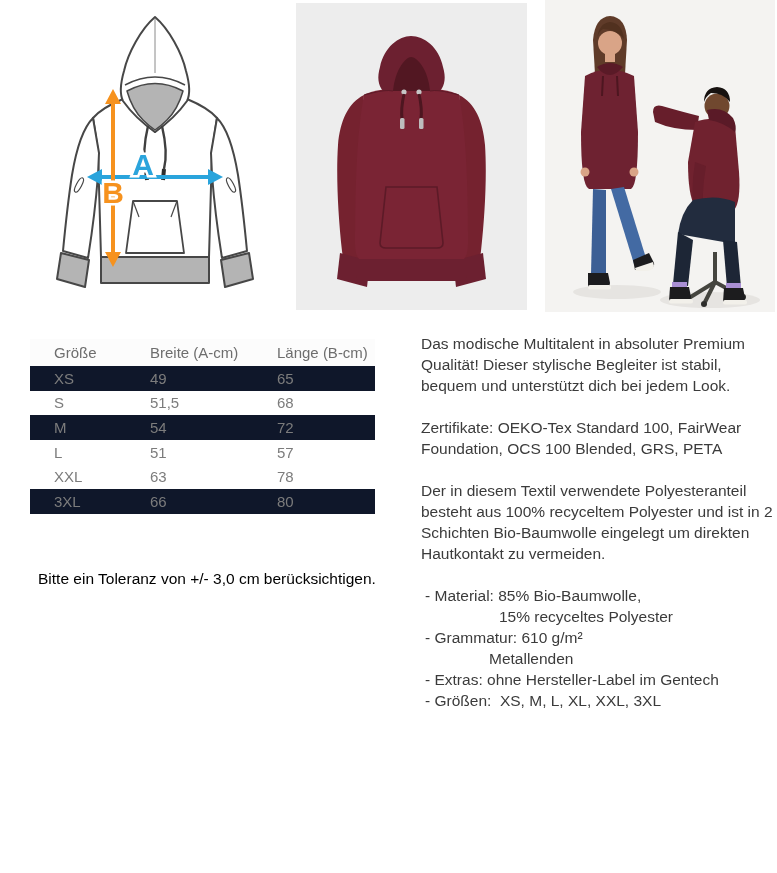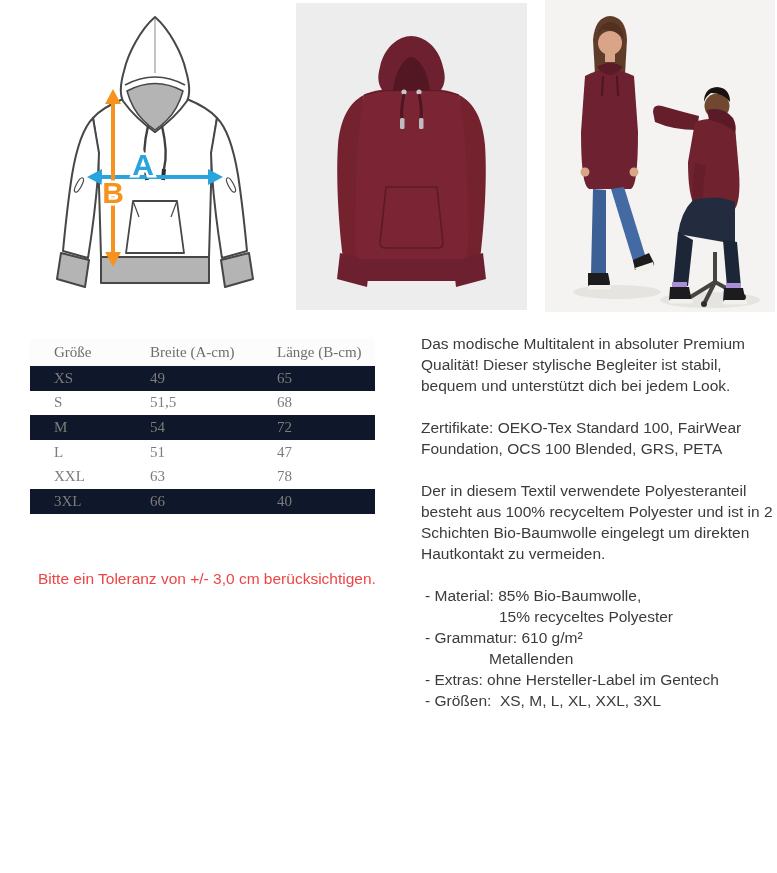--- a/index.html
+++ b/index.html
@@ -8,26 +8,26 @@
 
   
   .img-tile{position:absolute;overflow:hidden;}
   #tile-sizeguide{left:33px;top:5px;width:244px;height:300px;background:#ffffff;}
   #tile-product{left:296px;top:3px;width:231px;height:307px;background:#ededed;}
   #tile-models{left:545px;top:0;width:230px;height:312px;background:#f4f3f1;}
   .img-tile svg{display:block;width:100%;height:100%;}
 
   
   .size-table{position:absolute;left:30px;top:339px;width:345px;font-size:15px;color:#7c7c7c;}
-  .trow{display:grid;grid-template-columns:120px 127px 1fr;align-items:center;height:24.6px;font-family:Liberation Serif, serif;}
+  .trow{display:grid;grid-template-columns:120px 127px 1fr;align-items:center;height:24.6px;}
   .trow.head{height:27px;color:#6e6e6e;background:#fcfcfc;}
   .trow.alt{background:#0f172a;}
   .trow span:first-child{padding-left:24px;}
 
-  .tolerance{position:absolute;left:38px;top:570px;font-size:15.5px;color:#ef4444;}
+  .tolerance{position:absolute;left:38px;top:570px;font-size:15.5px;color:#000000;}
 
   
   .description{position:absolute;left:421px;top:329px;width:352px;
                font-size:15.5px;line-height:21px;color:#3b3b3b;}
   .description p{margin:4px 0 21px 0;}
   .specs{margin:4px;}
   .spec-line{white-space:nowrap;}
   .spec-indent-a{padding-left:74px;}
   .spec-indent-b{padding-left:64px;}
 
@@ -198,31 +198,31 @@
       <span>68</span>
     </div>
     <div class="trow alt">
       <span>M</span>
       <span>54</span>
       <span>72</span>
     </div>
     <div class="trow">
       <span>L</span>
       <span>51</span>
-      <span>47</span>
+      <span>57</span>
     </div>
     <div class="trow">
       <span>XXL</span>
       <span>63</span>
       <span>78</span>
     </div>
     <div class="trow alt">
       <span>3XL</span>
       <span>66</span>
-      <span>40</span>
+      <span>80</span>
     </div>
   </div>
 
   <div class="tolerance">Bitte ein Toleranz von +/- 3,0 cm berücksichtigen.</div>
 
   <div class="description">
     <p>Das modische Multitalent in absoluter Premi­um Qualität! Dieser stylische Begleiter ist stabil, bequem und unterstützt dich bei jedem Look.</p>
     <p>Zertifikate: OEKO-Tex Standard 100, FairWear Foundation, OCS 100 Blended, GRS, PETA</p>
     <p>Der in diesem Textil verwendete Polyesteran­teil besteht aus 100% recyceltem Polyester und ist in 2 Schichten Bio-Baumwolle einge­legt um direkten Hautkontakt zu vermeiden.</p>
     <div class="specs">

